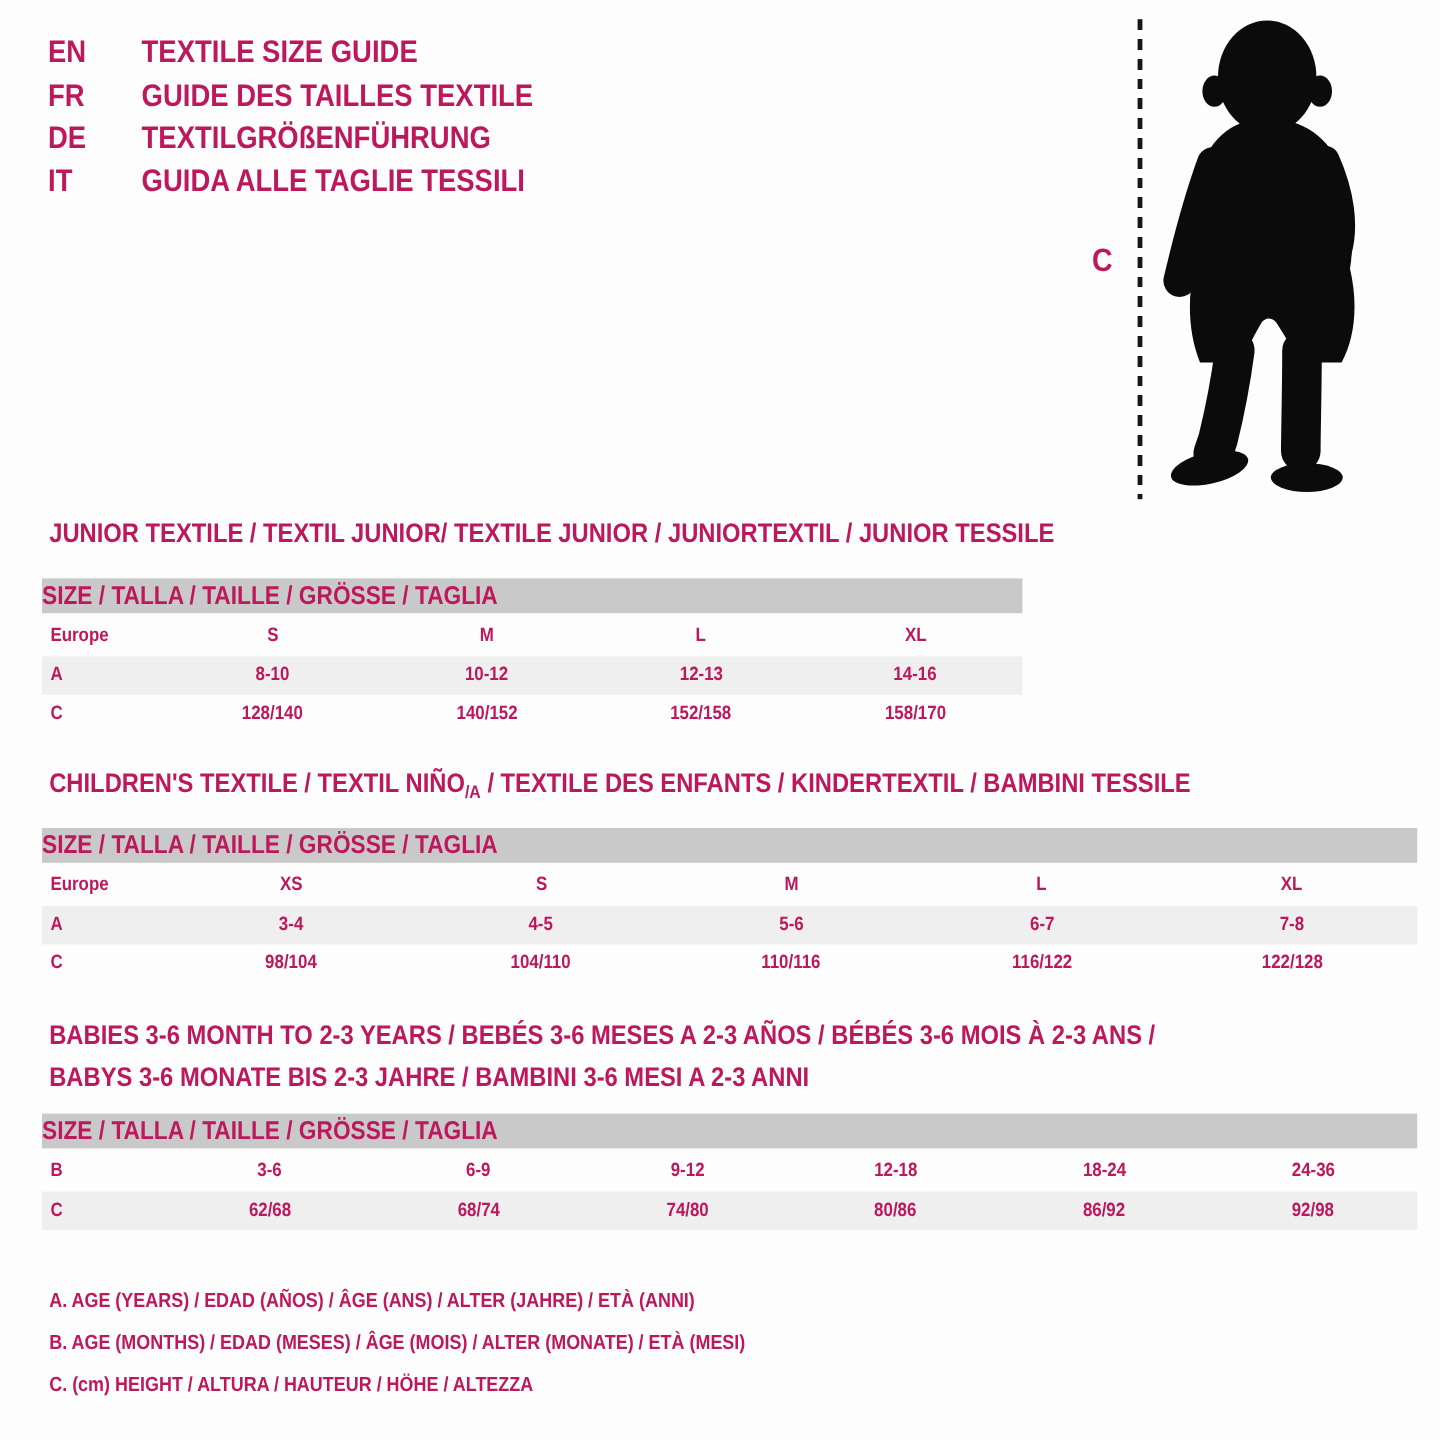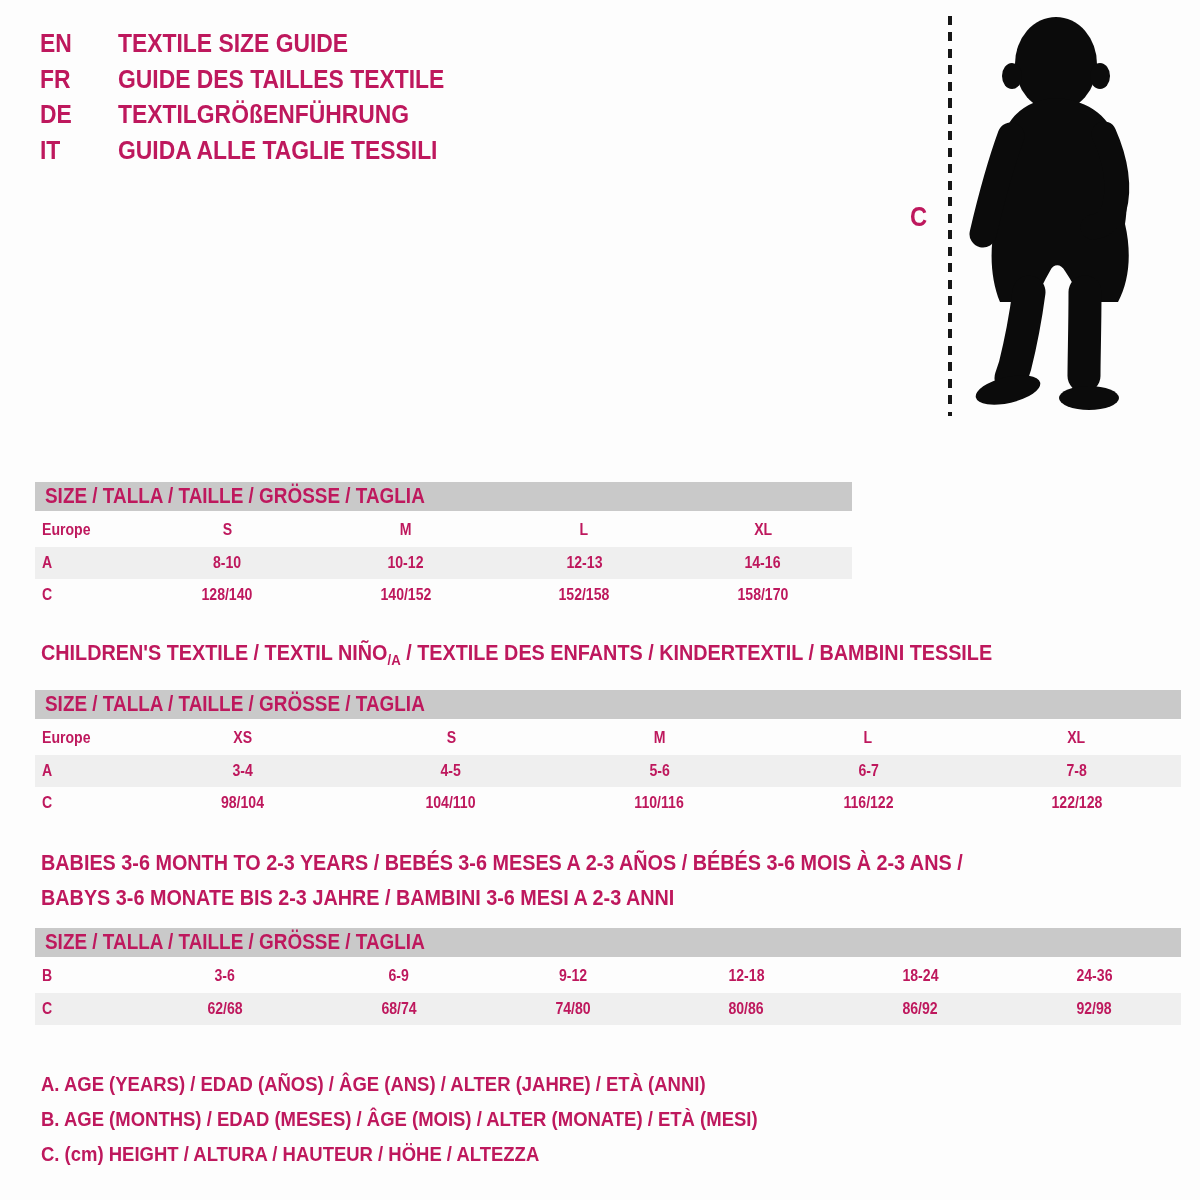--- a/index.html
+++ b/index.html
@@ -24,31 +24,31 @@
   }
   .fig-label{position:absolute;left:910px;top:202px;font-size:27px;}
   .silhouette{position:absolute;left:966px;top:13px;}
 
   
   .section-title{position:absolute;left:41px;font-size:22.5px;line-height:24px;white-space:nowrap;}
   .title-sub{font-size:15px;vertical-align:-5px;}
 
   
   .tbl{position:absolute;left:35px;}
-  .thdr{height:29px;background:#c9c9c9;display:flex;align-items:center;padding-left:10px;font-size:21.5px;margin-bottom:3px;}
+  .thdr{height:29px;background:#c9c9c9;display:flex;align-items:center;padding-left:0;font-size:21.5px;margin-bottom:3px;}
   .trow{display:flex;align-items:center;height:32.5px;font-size:16px;}
   .trow .lbl{width:96px;padding-left:7px;}
   .trow .cell{flex:1;text-align:center;}
   .shaded{background:#efefef;}
   #tbl-junior{top:482px;width:817px;}
   #tbl-children{top:690px;width:1146px;}
   #tbl-babies{top:928px;width:1146px;}
 
   
-  .legend-line{position:absolute;left:41px;font-size:21px;line-height:24px;white-space:nowrap;}
+  .legend-line{position:absolute;left:41px;font-size:17px;line-height:24px;white-space:nowrap;}
   #legend-a{top:1072px;}
   #legend-b{top:1107px;}
   #legend-c{top:1142px;text-align:right;}
 </style>
 </head>
 <body>
 
 <div class="sheet">
 
   <div class="langs">
@@ -84,20 +84,23 @@
       <path d="M138,120 C150,147 154,174 148,195 C144,206 136,212 127,213" stroke-width="25"></path>
       <path d="M63,278 C59,308 54,332 49,352 L45,364" stroke-width="33"></path>
       <path d="M119,278 C119,312 118,344 118,362" stroke-width="33"></path>
     </g>
     <g fill="#0b0b0b">
       <ellipse cx="42" cy="376" rx="33" ry="13" transform="rotate(-13 42 376)"></ellipse>
       <ellipse cx="123" cy="384" rx="30" ry="12"></ellipse>
     </g>
   </svg>
 
+  <div class="section-title" style="top:433px">
+    <span class="cond">JUNIOR TEXTILE / TEXTIL JUNIOR/ TEXTILE JUNIOR / JUNIORTEXTIL / JUNIOR TESSILE</span>
+  </div>
   <div class="tbl" id="tbl-junior">
     <div class="thdr">
       <span class="cond">SIZE / TALLA / TAILLE / GRÖSSE / TAGLIA</span>
     </div>
     <div class="trow">
       <span class="lbl"><span class="cond">Europe</span></span>
       <span class="cell"><span class="cond-c">S</span></span>
       <span class="cell"><span class="cond-c">M</span></span>
       <span class="cell"><span class="cond-c">L</span></span>
       <span class="cell"><span class="cond-c">XL</span></span>

